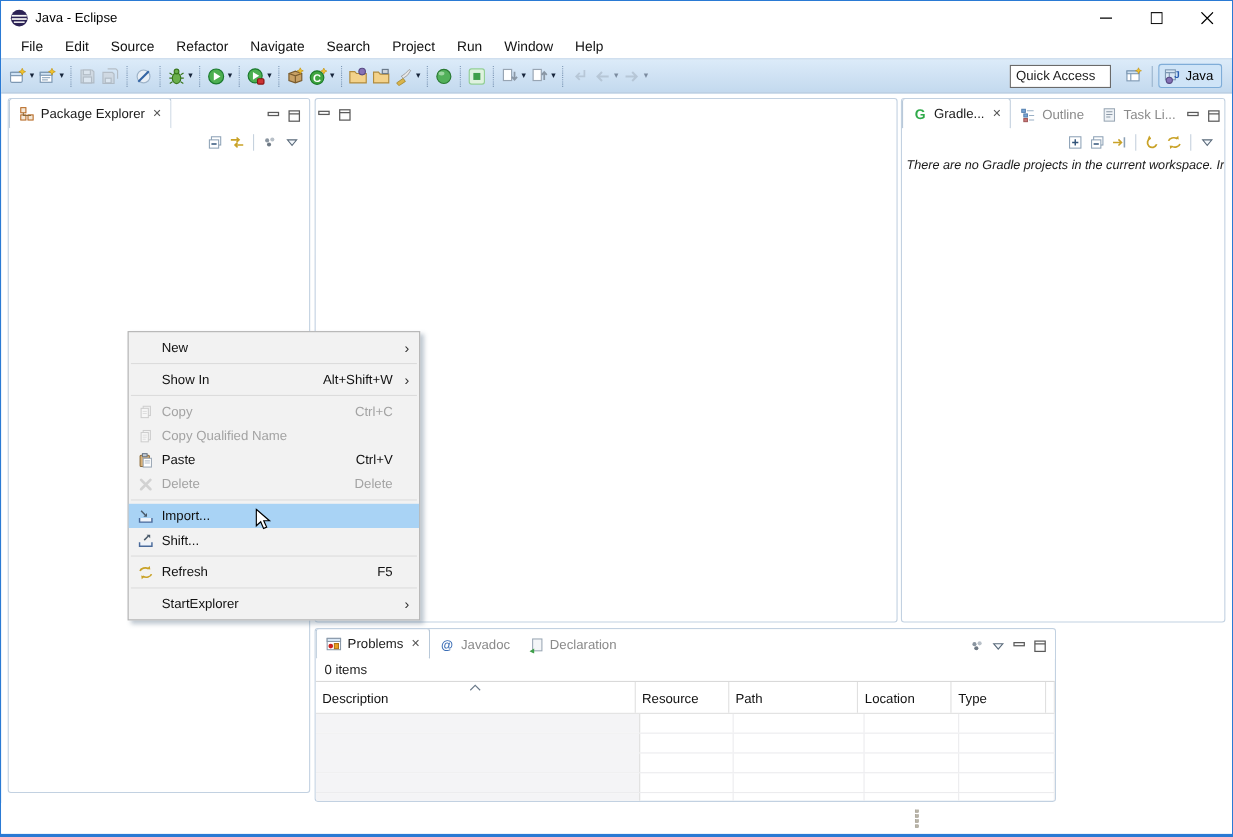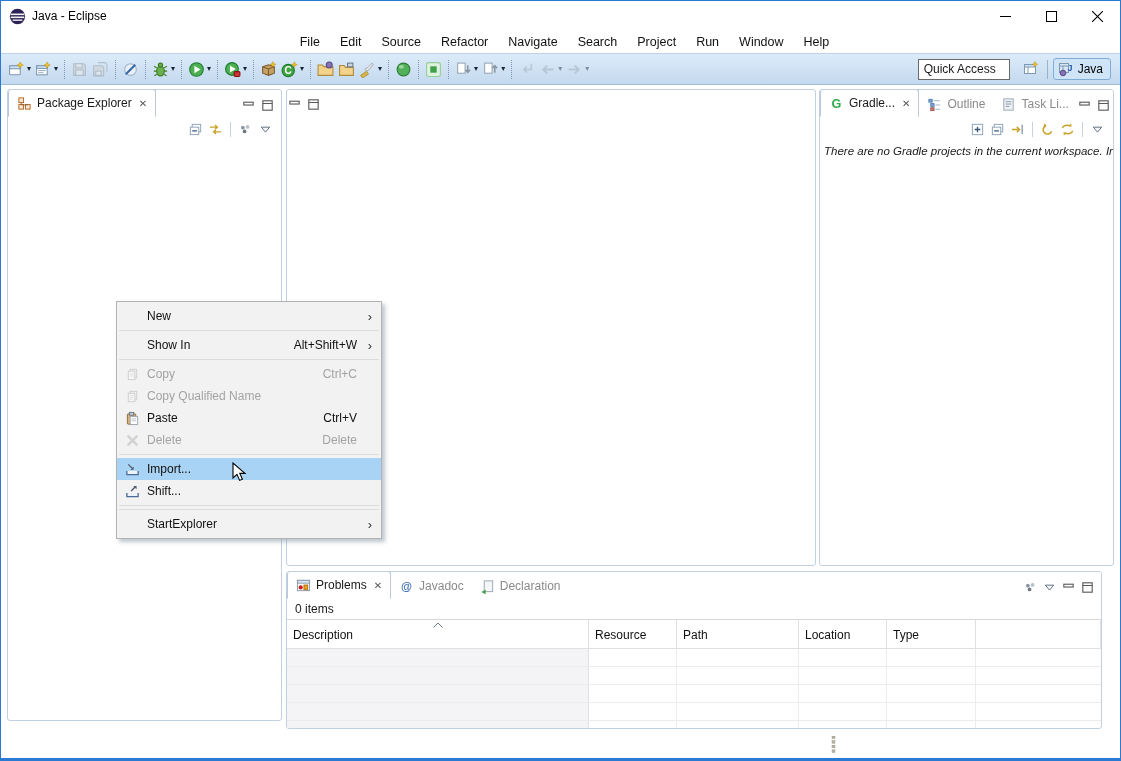--- a/index.html
+++ b/index.html
@@ -8,21 +8,21 @@
   
   .titlebar{height:30px;display:flex;align-items:center;background:#fff;}
   .titlebar .app-icon{width:17px;height:17px;margin:0 6px 0 8px;}
   .titlebar .app-icon svg{width:17px;height:17px;display:block;}
   .title-text{font-size:12px;color:#000;}
   .win-controls{margin-left:auto;display:flex;height:30px;}
   .win-btn{width:46px;height:30px;display:flex;align-items:center;justify-content:center;}
   .win-btn svg{width:11px;height:11px;}
 
   
-  .menubar{height:22px;display:flex;align-items:center;padding-left:8px;background:#fff;justify-content:center;}
+  .menubar{height:22px;display:flex;align-items:center;padding-left:8px;background:#fff;}
   .mb-item{padding:2px 10px;font-size:12.5px;color:#111;}
 
   
   .toolbar{height:30px;display:flex;align-items:center;background:linear-gradient(#dcebf9,#c3d9ee);border-bottom:1px solid #9fbcd8;border-top:1px solid #bcd2e8;padding:0 5px;}
   .tb-btn{display:flex;align-items:center;height:24px;padding:0 2px;border-radius:2px;}
   .tb-btn.dim{opacity:.45;}
   .tb-ic svg{width:17px;height:17px;display:block;}
   .tb-caret{font-size:8px;color:#16243a;margin-left:2px;line-height:8px;}
   .tb-sep{width:0;height:19px;border-left:1px dotted #7d97b5;margin:0 4px;}
   .quick-access{margin-left:auto;width:80px;height:17px;border:1px solid #6a6a6a;background:#fff;font-size:12px;color:#1a1a1a;padding:1px 5px;line-height:17px;white-space:nowrap;}
@@ -30,21 +30,21 @@
   .persp-open{display:flex;align-items:center;padding:3px;}
   .persp-sep{width:0;height:19px;border-left:1px solid #9ab3cc;margin:0 5px;}
   .persp-java{display:flex;align-items:center;gap:4px;background:#cfe4f7;border:1px solid #7fadd8;border-radius:3px;padding:2px 7px 2px 4px;font-size:12px;color:#000;}
   .persp-bar svg{width:16px;height:16px;display:block;}
 
   
   .panel{position:absolute;background:#fff;border:1px solid #c2d1e1;border-radius:3px;box-sizing:border-box;overflow:hidden;}
   #pkg-panel{left:6px;top:88px;width:275px;height:632px;}
   #editor-area{left:285px;top:88px;width:530px;height:477px;}
   #right-panel{left:818px;top:88px;width:295px;height:477px;}
-  #bottom-panel{left:285px;top:570px;width:816px;height:158px;}
+  #bottom-panel{left:285px;top:570px;width:674px;height:158px;}
 
   .tabrow{height:27px;display:flex;align-items:flex-end;background:#fff;}
   .tab{display:flex;align-items:center;gap:5px;height:26px;padding:0 8px;font-size:12px;color:#8a8a8a;white-space:nowrap;}
   .tab.active{border:1px solid #b9c9d9;border-bottom:1px solid #fff;border-radius:3px 3px 0 0;color:#1a1a1a;background:#fff;}
   .tab-ic svg{width:15px;height:15px;display:block;}
   .tab-x{font-size:10px;color:#555;margin-left:2px;}
   .panel-winbtns{margin-left:auto;display:flex;align-items:center;gap:4px;padding:0 6px 4px 0;}
   .panel-winbtns .p-ic svg, .viewbar .p-ic svg{width:15px;height:15px;display:block;}
   .viewbar{height:25px;display:flex;align-items:center;justify-content:flex-end;gap:5px;padding:0 8px;}
   .v-sep{width:0;height:15px;border-left:1px solid #c6d2de;margin:0 2px;}
@@ -730,20 +730,33 @@
             <path d="M2 9.5v4h12v-4" fill="#eef3fa" stroke="#4a6a9a" stroke-width="1.4"></path>
             <path d="M6.5 7.5l4-4" stroke="#4a5a6a" stroke-width="1.4"></path>
             <path d="M8.8 2.2h3.5v3.5z" fill="#4a5a6a"></path>
           </svg>
         </span>
         <span class="cm-lb">Shift...</span>
         <span class="cm-sc"></span>
         <span class="cm-ar"></span>
       </div>
       <div class="cm-sep"></div>
+      <div class="cm-item">
+        <span class="cm-ic">
+          <svg viewBox="0 0 16 16" xmlns="http://www.w3.org/2000/svg">
+            <path d="M2.5 6.5a5 3.6 0 018.3-2.1" fill="none" stroke="#c9a227" stroke-width="1.6"></path>
+            <path d="M11.9 1.6l.5 3.5-3.4-.9z" fill="#c9a227"></path>
+            <path d="M13.5 9.5a5 3.6 0 01-8.3 2.1" fill="none" stroke="#c9a227" stroke-width="1.6"></path>
+            <path d="M4.1 14.4l-.5-3.5 3.4.9z" fill="#c9a227"></path>
+          </svg>
+        </span>
+        <span class="cm-lb">Refresh</span>
+        <span class="cm-sc">F5</span>
+        <span class="cm-ar"></span>
+      </div>
       <div class="cm-sep"></div>
       <div class="cm-item">
         <span class="cm-ic"></span>
         <span class="cm-lb">StartExplorer</span>
         <span class="cm-sc"></span>
         <span class="cm-ar">›</span>
       </div>
     </div>
 
   <div id="cursor">

